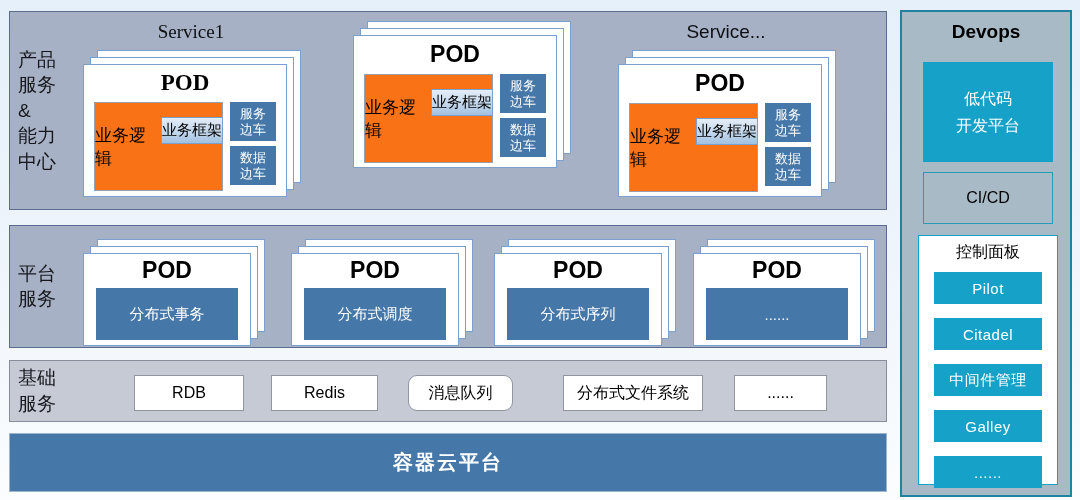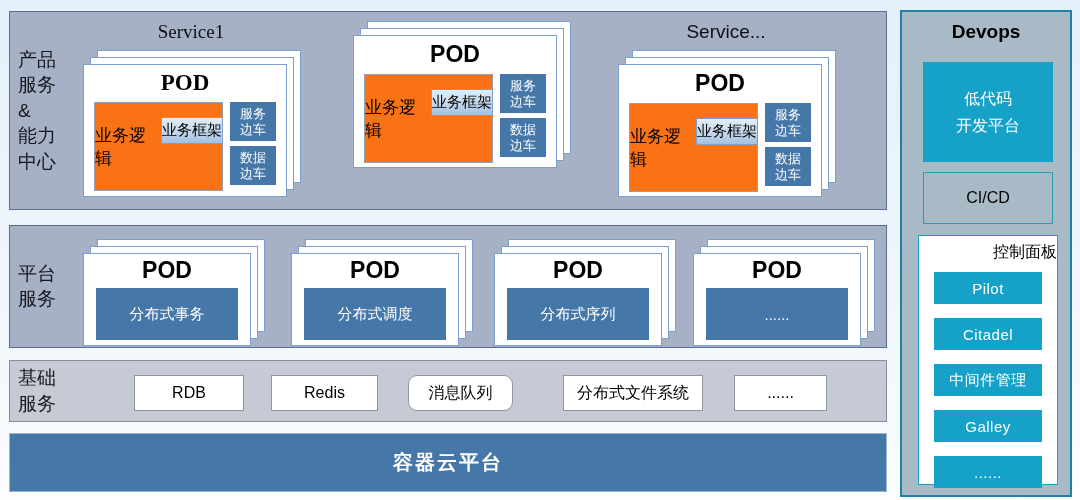--- a/index.html
+++ b/index.html
@@ -68,21 +68,21 @@
   #sidebar { position:absolute; left:900px; top:10px; width:172px; height:487px;
              background:#a9bac7; border:2px solid #1e82a0; }
   .sb-title { text-align:center; font-size:19px; font-weight:600; color:#000; margin-top:9px; }
   .lowcode { position:absolute; left:21px; top:50px; width:130px; height:100px; background:#16a1c9;
              color:#fff; display:flex; flex-direction:column; align-items:center; justify-content:center;
              font-size:16px; line-height:1.7; }
   .cicd { position:absolute; left:21px; top:160px; width:130px; height:52px; border:1.5px solid #2a9ab8;
           display:flex; align-items:center; justify-content:center; font-size:16px; font-weight:500; color:#000; }
   .panel { position:absolute; left:16px; top:223px; width:140px; height:250px; background:#fff;
            border:1.5px solid #16a1c9; }
-  .panel-title { text-align:right; font-size:16px; font-weight:500; color:#000; margin-top:6px; }
+  .panel-title { text-align:center; font-size:16px; font-weight:500; color:#000; margin-top:6px; }
   .panel-btn { width:108px; height:32px; margin:14px auto 5px; background:#16a1c9; color:#fff;
                display:flex; align-items:center; justify-content:center; font-size:15px; letter-spacing:0.5px; }
   .panel-btn.first { margin-top:9px; }
 </style>
 </head>
 <body>
 
 <div class="band" id="band-products">
   <div class="band-label">
     <div>产品</div>

